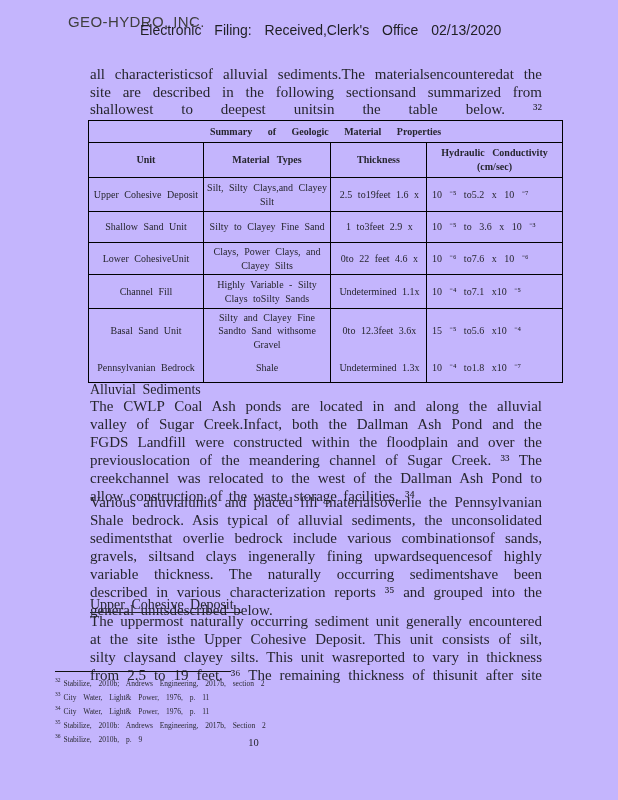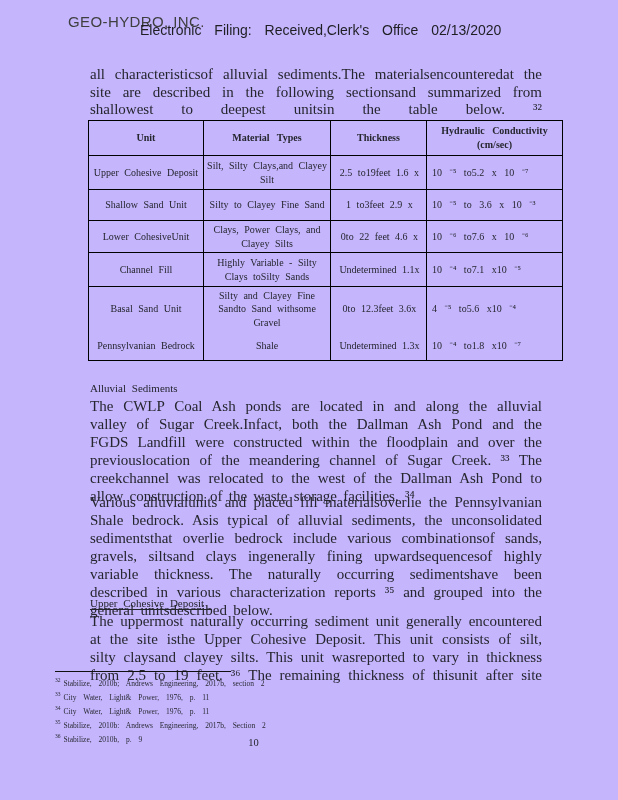--- a/index.html
+++ b/index.html
@@ -16,21 +16,21 @@
     position:absolute;left:140px;top:22px;
     font-family:"Liberation Sans", sans-serif;font-size:14px;color:#1f1f23;
     word-spacing:9px;white-space:nowrap;
   }
   .para{
     position:absolute;left:90px;width:452px;
     font-size:15px;line-height:18px;text-align:justify;word-spacing:2.5px;
   }
   .justify-last{text-align-last:justify;}
   .heading{
-    position:absolute;left:90px;font-size:11px;word-spacing:3px;white-space:nowrap;
+    position:absolute;left:90px;font-size:14px;word-spacing:3px;white-space:nowrap;
   }
   .heading.underlined span{border-bottom:1px solid #26262e;padding-right:8px;}
   
   .geo-table{
     position:absolute;left:88px;top:120px;width:474px;
     border-collapse:collapse;table-layout:fixed;
     font-size:10px;color:#26262e;
   }
   .geo-table td{
     border:1px solid #000;text-align:center;vertical-align:middle;
@@ -65,20 +65,23 @@
   <div class="para justify-last" style="top:66px;line-height:17.5px;">all characteristicsof alluvial sediments.The materialsencounteredat the site are described in the following sectionsand summarized from shallowest to deepest unitsin the table below. ³²</div>
 
   <table class="geo-table">
     <colgroup>
       <col style="width:115px">
         <col style="width:127px">
         <col style="width:96px">
         <col style="width:136px">
     </colgroup>
     <tbody>
+      <tr>
+        <td class="title-cell" colspan="4">Summary of Geologic Material Properties</td>
+      </tr>
       <tr class="head-row">
         <td>Unit</td>
         <td>Material Types</td>
         <td>Thickness</td>
         <td>Hydraulic Conductivity (cm/sec)</td>
       </tr>
       <tr style="height:34px;">
         <td>Upper Cohesive Deposit</td>
         <td>Silt, Silty Clays,and Clayey Silt</td>
         <td class="col-thick">2.5 to19feet 1.6 x</td>
@@ -99,21 +102,21 @@
       <tr style="height:34px;padding-left:21px;">
         <td>Channel Fill</td>
         <td>Highly Variable - Silty Clays toSilty Sands</td>
         <td class="col-thick">Undetermined 1.1x</td>
         <td class="col-cond">10 ⁻⁴ to7.1 x10 ⁻⁵</td>
       </tr>
       <tr class="row-nb" style="height:44px;">
         <td>Basal Sand Unit</td>
         <td>Silty and Clayey Fine Sandto Sand withsome Gravel</td>
         <td class="col-thick">0to 12.3feet 3.6x</td>
-        <td class="col-cond">4 ⁻⁵ to5.6 x10 ⁻⁴</td>
+        <td class="col-cond">15 ⁻⁵ to5.6 x10 ⁻⁴</td>
       </tr>
       <tr class="row-nt" style="height:30px;">
         <td>Pennsylvanian Bedrock</td>
         <td>Shale</td>
         <td class="col-thick">Undetermined 1.3x</td>
         <td class="col-cond">10 ⁻⁴ to1.8 x10 ⁻⁷</td>
       </tr>
     </tbody>
   </table>
 

